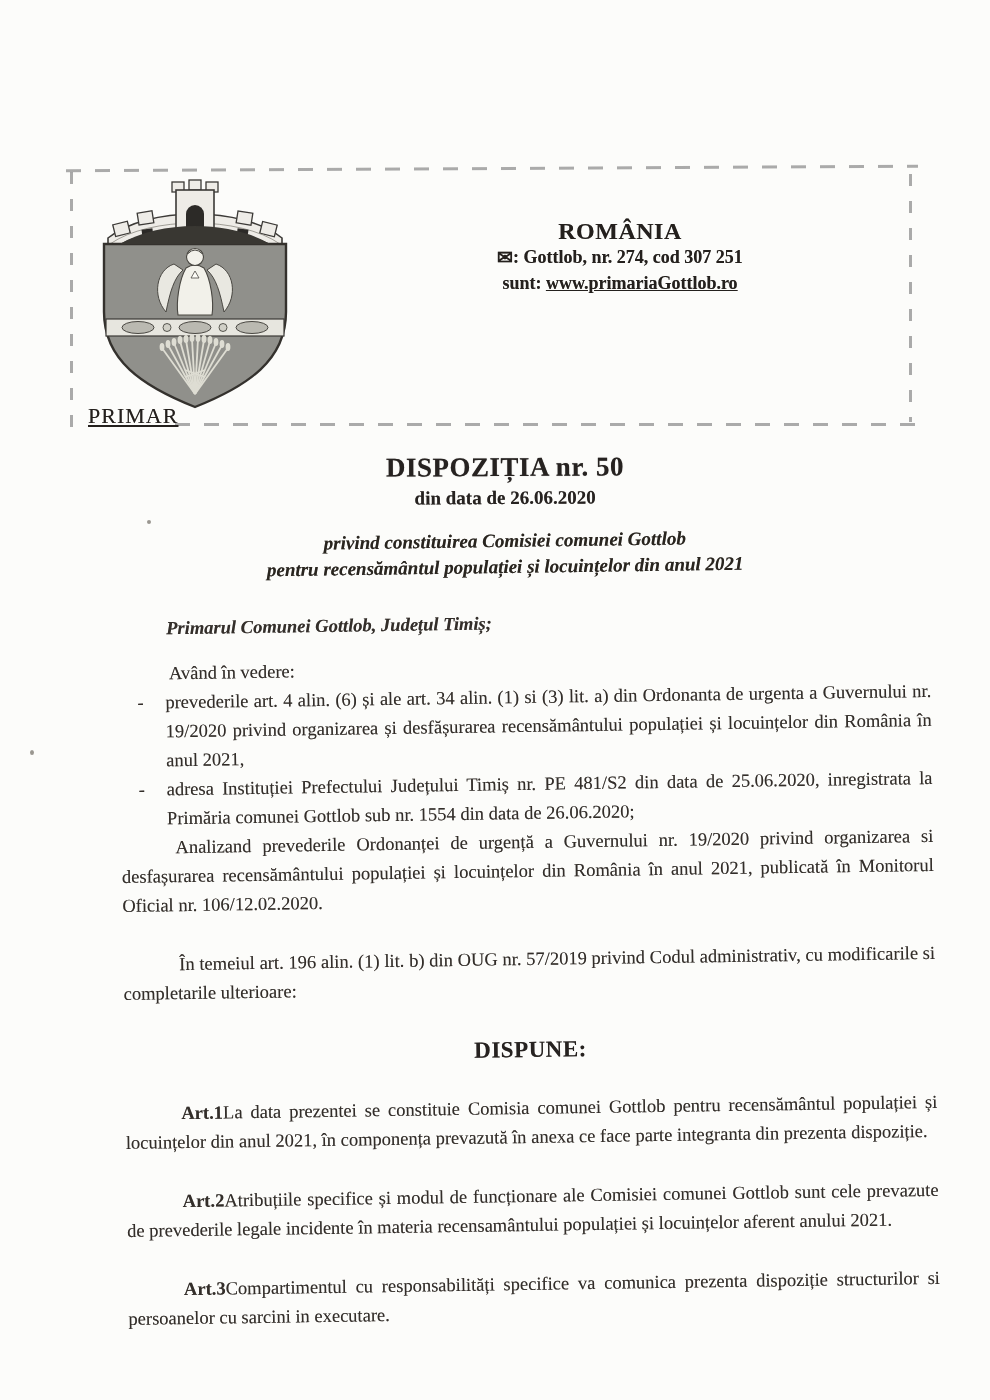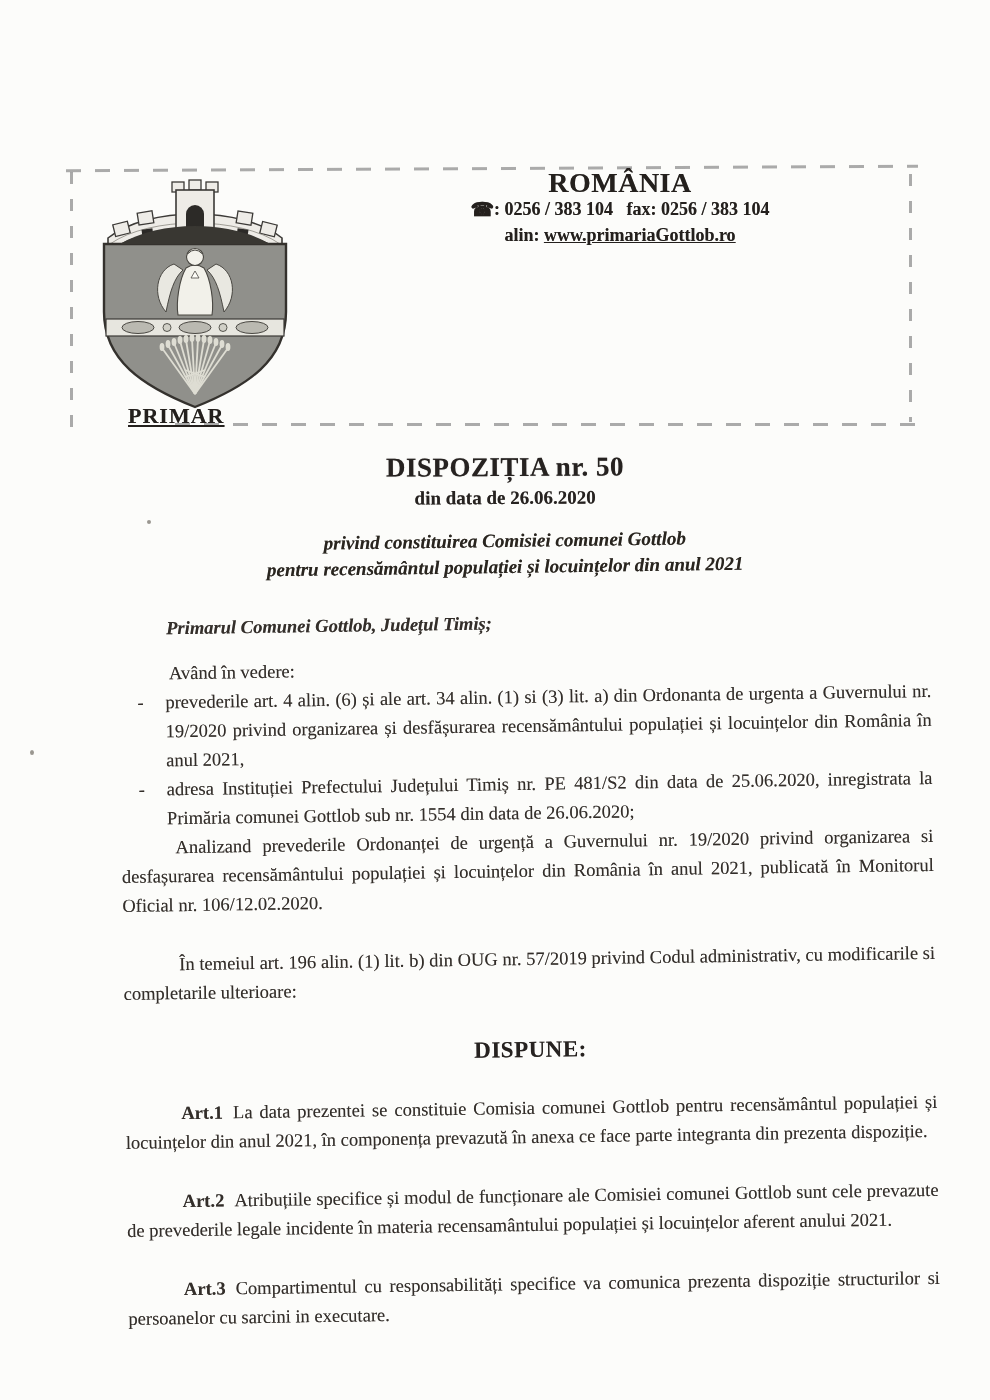--- a/index.html
+++ b/index.html
@@ -19,31 +19,30 @@
   .art-right{left:909px;top:174px;height:248px;}
   .art-bottom{left:175px;width:740px;top:423px;}
   .speck{position:absolute;background:#9a9790;border-radius:50%;}
   
   .coa{position:absolute;left:88px;top:178px;width:214px;height:232px;filter:blur(.35px) contrast(1.02);}
   .lh-right{
     position:absolute;left:420px;top:170px;width:400px;text-align:center;
     font-weight:bold;color:#24201d;line-height:26px;
     text-shadow:0 0 .6px rgba(40,36,32,.5);
   }
-  .lh-country{font-size:28px;letter-spacing:.5px;}
+  .lh-country{font-size:24px;letter-spacing:.5px;margin-top:48px;}
   .lh-county{font-size:20px;word-spacing:10px;}
   .lh-commune{font-size:20px;letter-spacing:.4px;}
   .lh-line{font-size:18px;white-space:pre-wrap;}
   .lh-icon{font-size:19px;position:relative;top:1px;}
   .lh-site-url{text-decoration:underline;}
   .primar{
-    position:absolute;left:88px;top:403px;font-size:22px;font-weight:bold;
+    position:absolute;left:88px;top:403px;font-size:22px;font-weight:normal;
     letter-spacing:1px;color:#24201d;text-decoration:underline;
     text-shadow:0 0 .6px rgba(40,36,32,.5);
-    margin-left:40px;
   }
   
   .title-block{position:absolute;left:60px;top:452px;width:890px;text-align:center;transform:rotate(-0.3deg);color:#262220;}
   .title-main{font-size:27px;font-weight:bold;letter-spacing:.5px;text-shadow:0 0 .7px rgba(40,36,32,.55);}
   .title-date{font-size:19px;font-weight:bold;margin-top:4px;text-shadow:0 0 .5px rgba(40,36,32,.5);}
   .subject-block{position:absolute;left:60px;top:528px;width:890px;text-align:center;transform:rotate(-0.8deg);color:#29251f;}
   .subject-line{font-size:19px;font-weight:bold;font-style:italic;line-height:26px;text-shadow:0 0 .5px rgba(40,36,32,.5);}
   
   .body-block{
     position:absolute;left:118px;top:615px;width:812px;
@@ -55,21 +54,21 @@
   .having{margin:0 0 0 50px;}
   .bullet{position:relative;padding-left:46px;}
   .bullet .marker{position:absolute;left:18px;top:0;}
   .p-ind{text-indent:54px;margin:0;}
   .p-temei{text-indent:56px;margin:30px 0 0 0;}
   .dispune{
     text-align:center;font-size:23px;font-weight:bold;letter-spacing:.5px;
     margin:32px 0 0 0;text-indent:0;color:#262220;
   }
   .article{text-indent:56px;margin:30px 0 0 0;}
-  .art-label{font-weight:bold;margin-right:10px;}
+  .art-label{font-weight:bold;}
 </style>
 </head>
 <body>
 
 <div class="page">
 
   <div class="art art-h art-top"></div>
   <div class="art art-v art-left"></div>
   <div class="art art-v art-right"></div>
   <div class="art art-h art-bottom"></div>
@@ -139,22 +138,22 @@
         <ellipse cx="120" cy="162" rx="2.4" ry="4"></ellipse>
           <ellipse cx="126" cy="164" rx="2.4" ry="4"></ellipse>
         <ellipse cx="132" cy="166" rx="2.4" ry="4"></ellipse>
           <ellipse cx="138" cy="169" rx="2.4" ry="4"></ellipse>
       </g>
     </svg>
   </div>
 
   <div class="lh-right">
     <div class="lh-country">ROMÂNIA</div>
-    <div class="lh-line"><span class="lh-icon">☎</span><span>: 0256 / 383 104   fax: 0256 / 383 104</span></div>
-    <div class="lh-line"><span>alin: </span><span class="lh-site-url">www.primariaGottlob.ro</span></div>
+    <div class="lh-line"><span class="lh-icon">✉</span><span>: Gottlob, nr. 274, cod 307 251</span></div>
+    <div class="lh-line"><span>sunt: </span><span class="lh-site-url">www.primariaGottlob.ro</span></div>
   </div>
 
   <div class="primar">PRIMAR</div>
 
   <div class="title-block">
     <div class="title-main">DISPOZIȚIA nr. 50</div>
     <div class="title-date">din data de 26.06.2020</div>
   </div>
   <div class="subject-block">
     <div class="subject-line">privind constituirea Comisiei comunei Gottlob</div>

